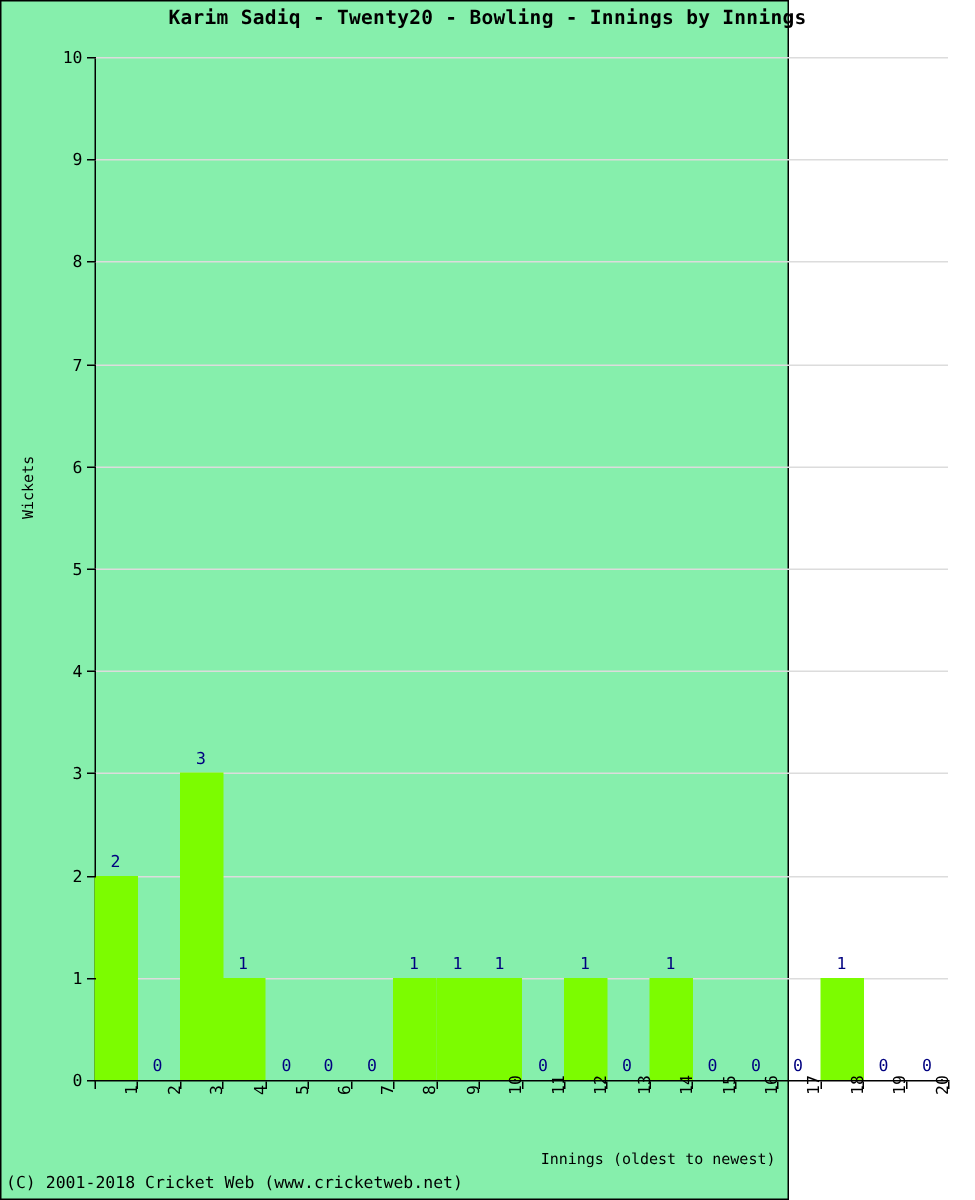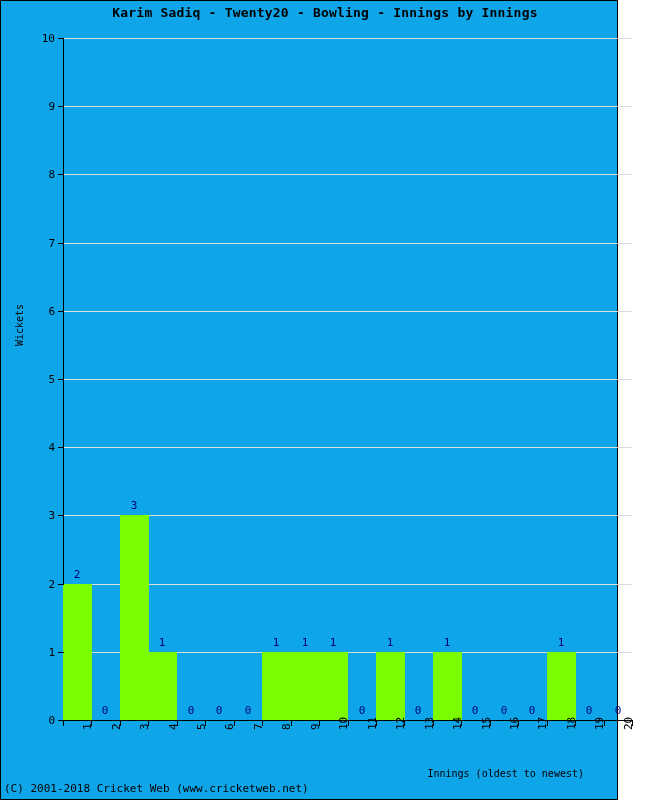--- a/index.html
+++ b/index.html
@@ -9,25 +9,25 @@
   }
   body {
     width: 650px;
     height: 800px;
     font-family: "DejaVu Sans Mono", monospace;
     color: #000000;
     overflow: hidden;
   }
   #chart-root {
     position: relative;
-    width: 618px;
+    width: 526px;
     height: 800px;
     box-sizing: border-box;
     border: 1px solid #000000;
-    background: #0ea5e9;
+    background: #86efac;
   }
   #chart-title {
     position: absolute;
     left: 0;
     top: 4px;
     width: 648px;
     text-align: center;
     font-size: 13px;
     font-weight: bold;
     letter-spacing: 0.2px;
@@ -118,21 +118,21 @@
     top: 729px;
     font-size: 11px;
     line-height: 11px;
     color: #000000;
     transform: rotate(-90deg);
     transform-origin: left top;
     white-space: nowrap;
   }
   #x-axis-title {
     position: absolute;
-    right: 33px;
+    right: 8px;
     top: 767px;
     font-size: 10px;
     color: #000000;
     white-space: nowrap;
   }
   #footer-text {
     position: absolute;
     left: 3px;
     bottom: 4px;
     font-size: 11px;

